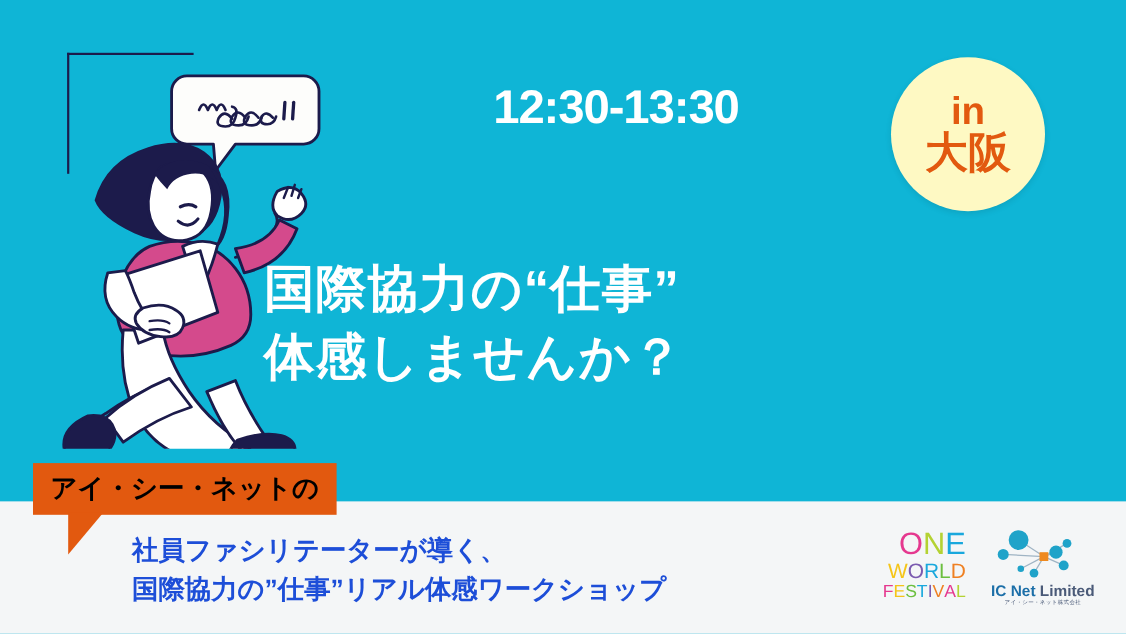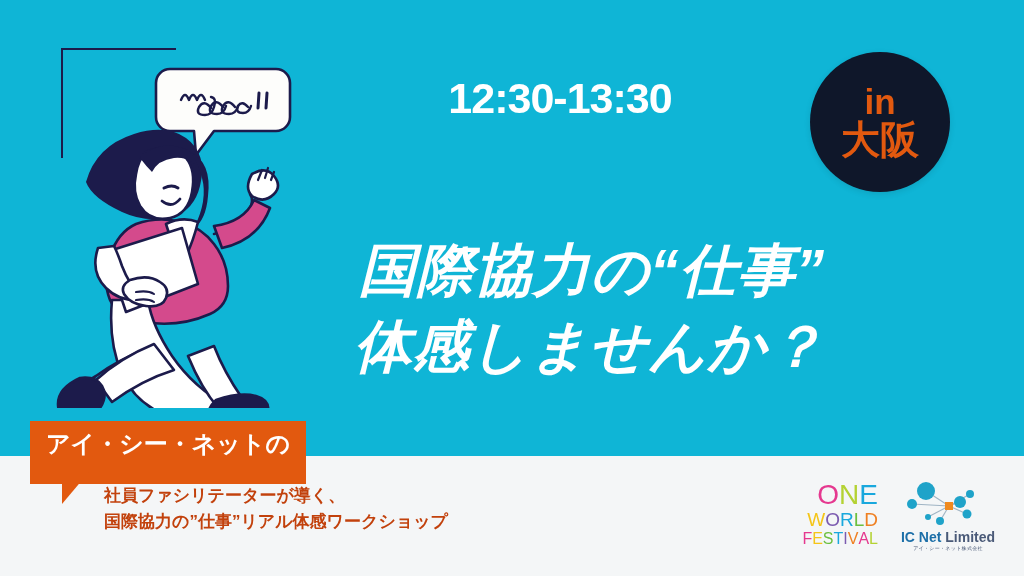--- a/index.html
+++ b/index.html
@@ -50,68 +50,67 @@
   .date-main { font-size:69px; font-weight:bold; vertical-align:baseline; letter-spacing:-2px; }
   .date-dow  { font-size:30px; font-weight:bold; vertical-align:baseline; }
   .time-line {
     display:block; margin-top:29px;
     font-size:43px; font-weight:bold; letter-spacing:-1px;
   }
   
   .badge {
     position:absolute;
     border-radius:50%;
-    background:#0f172a;
+    background:#fef9c3;
     display:flex; flex-direction:column;
     align-items:center; justify-content:center;
     color:#e2590f;
     font-weight:bold;
     line-height:1.04;
     box-shadow:0 2px 6px rgba(0,0,0,0.10);
   }
   #badge-osaka { left:810px; top:52px; width:140px; height:140px; }
   #badge-osaka .b-l1 { font-size:35px; }
   #badge-osaka .b-l2 { font-size:39px; letter-spacing:0px; }
   #badge-limit { left:838px; top:272px; width:133px; height:133px; }
   #badge-limit .b-l1 { font-size:32px; letter-spacing:-1px; }
   #badge-limit .b-l2 { font-size:32px; letter-spacing:-1px; }
   
   .headline {
     position:absolute; left:240px; top:232px; width:585px;
     color:#ffffff;
-    font-size:57px; font-weight:bold;
+    font-size:46px; font-weight:bold;
     line-height:1.34;
     letter-spacing:1px;
-    text-align:right;
-    font-style:italic;
+    text-align:left;
   }
   .headline .hl-line { display:block; white-space:nowrap; }
   
   .org-badge {
     position:absolute; left:30px; top:421px;
     background:#e2590f;
-    color:#ffffff;
-    padding:7px 16px 24px 16px;
+    color:#000000;
+    padding:7px 16px 8px 16px;
     font-size:24px; font-weight:bold;
     letter-spacing:0px;
     white-space:nowrap;
     z-index:5;
   }
   .org-badge-tail {
     position:absolute; left:62px; top:466px;
     width:0; height:0;
     border-left:32px solid #e2590f;
     border-bottom:38px solid transparent;
     z-index:5;
   }
   
   .bottom-desc {
-    position:absolute; left:104px; top:483px;
-    color:#c2410c;
-    font-size:17px; font-weight:bold;
+    position:absolute; left:120px; top:483px;
+    color:#1d4ed8;
+    font-size:24px; font-weight:bold;
     line-height:1.52;
     letter-spacing:0px;
   }
   .bottom-desc .bd-line { display:block; white-space:nowrap; }
   
   .owf-logo {
     position:absolute; left:783px; top:481px;
     width:95px; height:76px;
   }
   .owf-row { display:block; text-align:right; font-weight:normal; line-height:1; }

